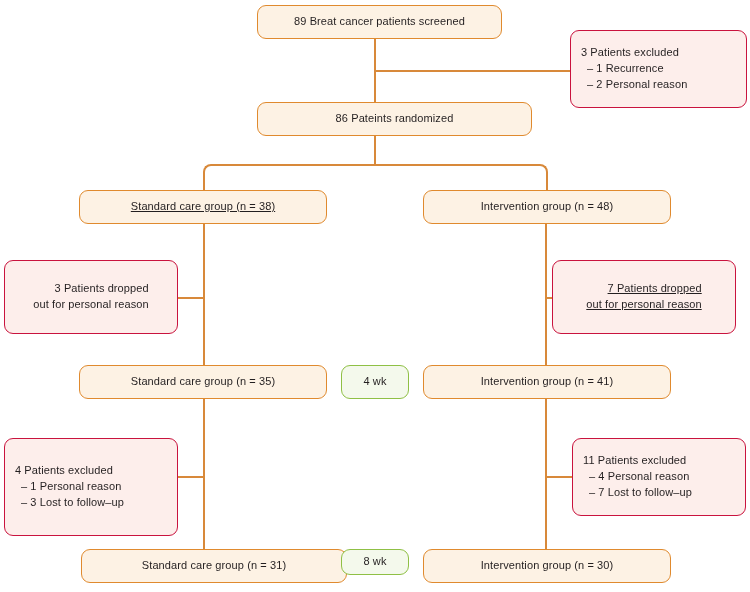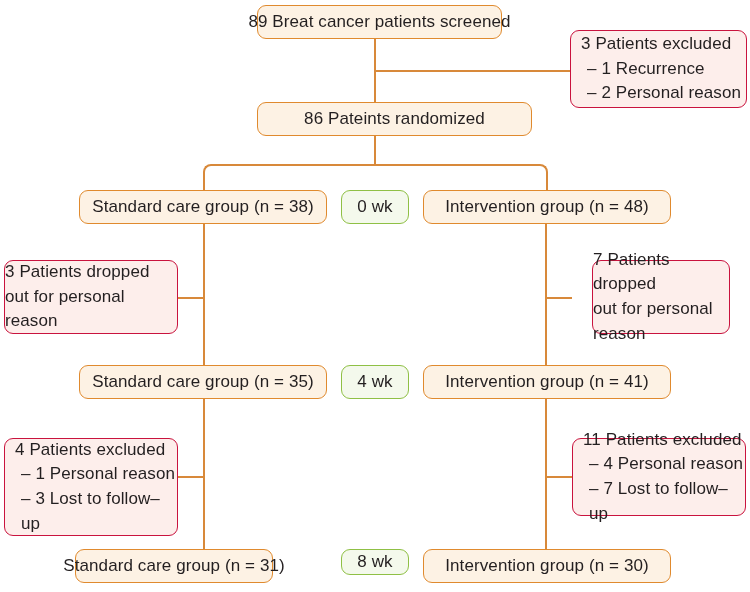--- a/index.html
+++ b/index.html
@@ -36,40 +36,40 @@
   }
 
   
   .node {
     position: absolute;
     box-sizing: border-box;
     display: flex;
     align-items: center;
     justify-content: center;
     text-align: center;
-    font-size: 17px;
+    font-size: 11px;
     color: #231f20;
     line-height: 1.45;
     letter-spacing: 0.1px;
   }
   .node-main {
     background: #fdf2e4;
     border: 1.6px solid #e08a2e;
     border-radius: 9px;
   }
   .node-excl {
     background: #fdeeeb;
     border: 1.8px solid #c9133e;
     border-radius: 9px;
     justify-content: flex-start;
     text-align: left;
   }
   .node-excl.centered {
     justify-content: center;
-    text-align: left;
+    text-align: right;
   }
   .node-time {
     background: #f4f9ec;
     border: 1.6px solid #8fc045;
     border-radius: 9px;
   }
   .excl-inner {
     padding-left: 10px;
   }
   .excl-inner .line2,
@@ -114,37 +114,34 @@
       <div class="line1">3 Patients excluded</div>
       <div class="line2">– 1 Recurrence</div>
       <div class="line3">– 2 Personal reason</div>
     </div>
   </div>
 
   <div class="node node-main" style="left:257px; top:102px; width:275px; height:34px;">
     <span class="nowrap">86 Pateints randomized</span>
   </div>
 
-  <div class="node node-main" style="left:79px; top:190px; width:248px; height:34px;">
+  <div class="node node-main" style="left:79px; top:190px; width:248px; height:34px;text-decoration:underline;">
     <span class="nowrap">Standard care group (n = 38)</span>
-  </div>
-  <div class="node node-time" style="left:341px; top:190px; width:68px; height:34px;">
-    <span class="nowrap">0 wk</span>
   </div>
   <div class="node node-main" style="left:423px; top:190px; width:248px; height:34px;">
     <span class="nowrap">Intervention group (n = 48)</span>
   </div>
 
   <div class="node node-excl centered" style="left:4px; top:260px; width:174px; height:74px;">
     <div>
       <div>3 Patients dropped</div>
       <div>out for personal reason</div>
     </div>
   </div>
-  <div class="node node-excl centered" style="left:592px; top:260px; width:138px; height:74px;">
+  <div class="node node-excl centered" style="left:552px; top:260px; width:184px; height:74px;text-decoration:underline;">
     <div>
       <div>7 Patients dropped</div>
       <div>out for personal reason</div>
     </div>
   </div>
 
   <div class="node node-main" style="left:79px; top:365px; width:248px; height:34px;">
     <span class="nowrap">Standard care group (n = 35)</span>
   </div>
   <div class="node node-time" style="left:341px; top:365px; width:68px; height:34px;align-items:center;">
@@ -162,21 +159,21 @@
     </div>
   </div>
   <div class="node node-excl" style="left:572px; top:438px; width:174px; height:78px;">
     <div class="excl-inner">
       <div class="line1">11 Patients excluded</div>
       <div class="line2">– 4 Personal reason</div>
       <div class="line3">– 7 Lost to follow–up</div>
     </div>
   </div>
 
-  <div class="node node-main" style="left:75px; top:549px; width:198px; height:34px;">
+  <div class="node node-main" style="left:81px; top:549px; width:266px; height:34px;">
     <span class="nowrap">Standard care group (n = 31)</span>
   </div>
   <div class="node node-time" style="left:341px; top:549px; width:68px; height:26px;">
     <span class="nowrap">8 wk</span>
   </div>
   <div class="node node-main" style="left:423px; top:549px; width:248px; height:34px;">
     <span class="nowrap">Intervention group (n = 30)</span>
   </div>
 
 </div>

